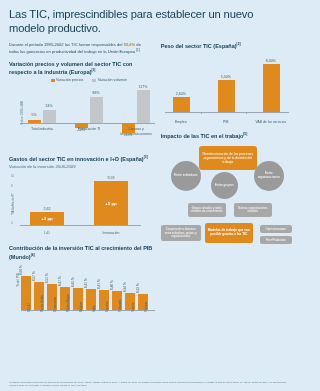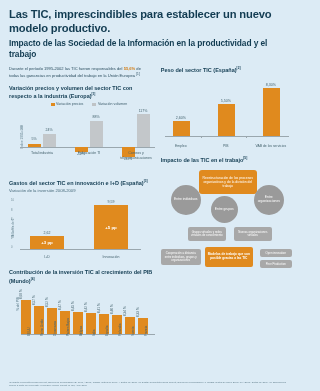--- a/index.html
+++ b/index.html
@@ -7,21 +7,21 @@
     width: 300px; height: 391px;
     background: #dcebf5;
     font-family: "Liberation Sans", sans-serif;
     color: #1a3a4a;
     overflow: hidden;
     position: relative;
   }
   .page { width: 300px; height: 391px; position: relative; padding: 8px 9px 0 9px; }
 
   h1.title {
-    font-size: 11.2px; font-weight: bold; line-height: 1.22;
+    font-size: 11.2px; font-weight: normal; line-height: 1.22;
     color: #123c52; letter-spacing: -0.15px;
   }
   h2.subtitle {
     font-size: 8.4px; font-weight: bold; line-height: 1.25;
     color: #123c52; margin-top: 3px; letter-spacing: -0.1px;
   }
 
   .cols { display: flex; gap: 6px; margin-top: 7px; }
   .col-l { width: 150px; }
   .col-r { width: 134px; }
@@ -118,21 +118,20 @@
 
   .footer { position: absolute; left: 9px; right: 9px; bottom: 3px;
             font-size: 2.5px; line-height: 1.45; color: #5d7b89; }
 </style>
 </head>
 <body>
 
 <div class="page">
 
   <h1 class="title">Las TIC, imprescindibles para establecer un nuevo modelo productivo.</h1>
-  <h2 class="subtitle">Impacto de las Sociedad de la Información en la productividad y el trabajo</h2>
 
   <div class="cols">
 
     <div class="col-l">
 
       <p class="intro"><span>Durante el período 1995-2002 las TIC fueron responsables del </span><span class="hl">55,6%</span><span> de todas las ganancias en productividad del trabajo en la Unión Europea </span><span class="sup">[1]</span></p>
 
       <div class="sec-title">
         <span>Variación precios y volumen del sector TIC con respecto a la industria (Europa)</span><span class="sup">[1]</span>
       </div>

